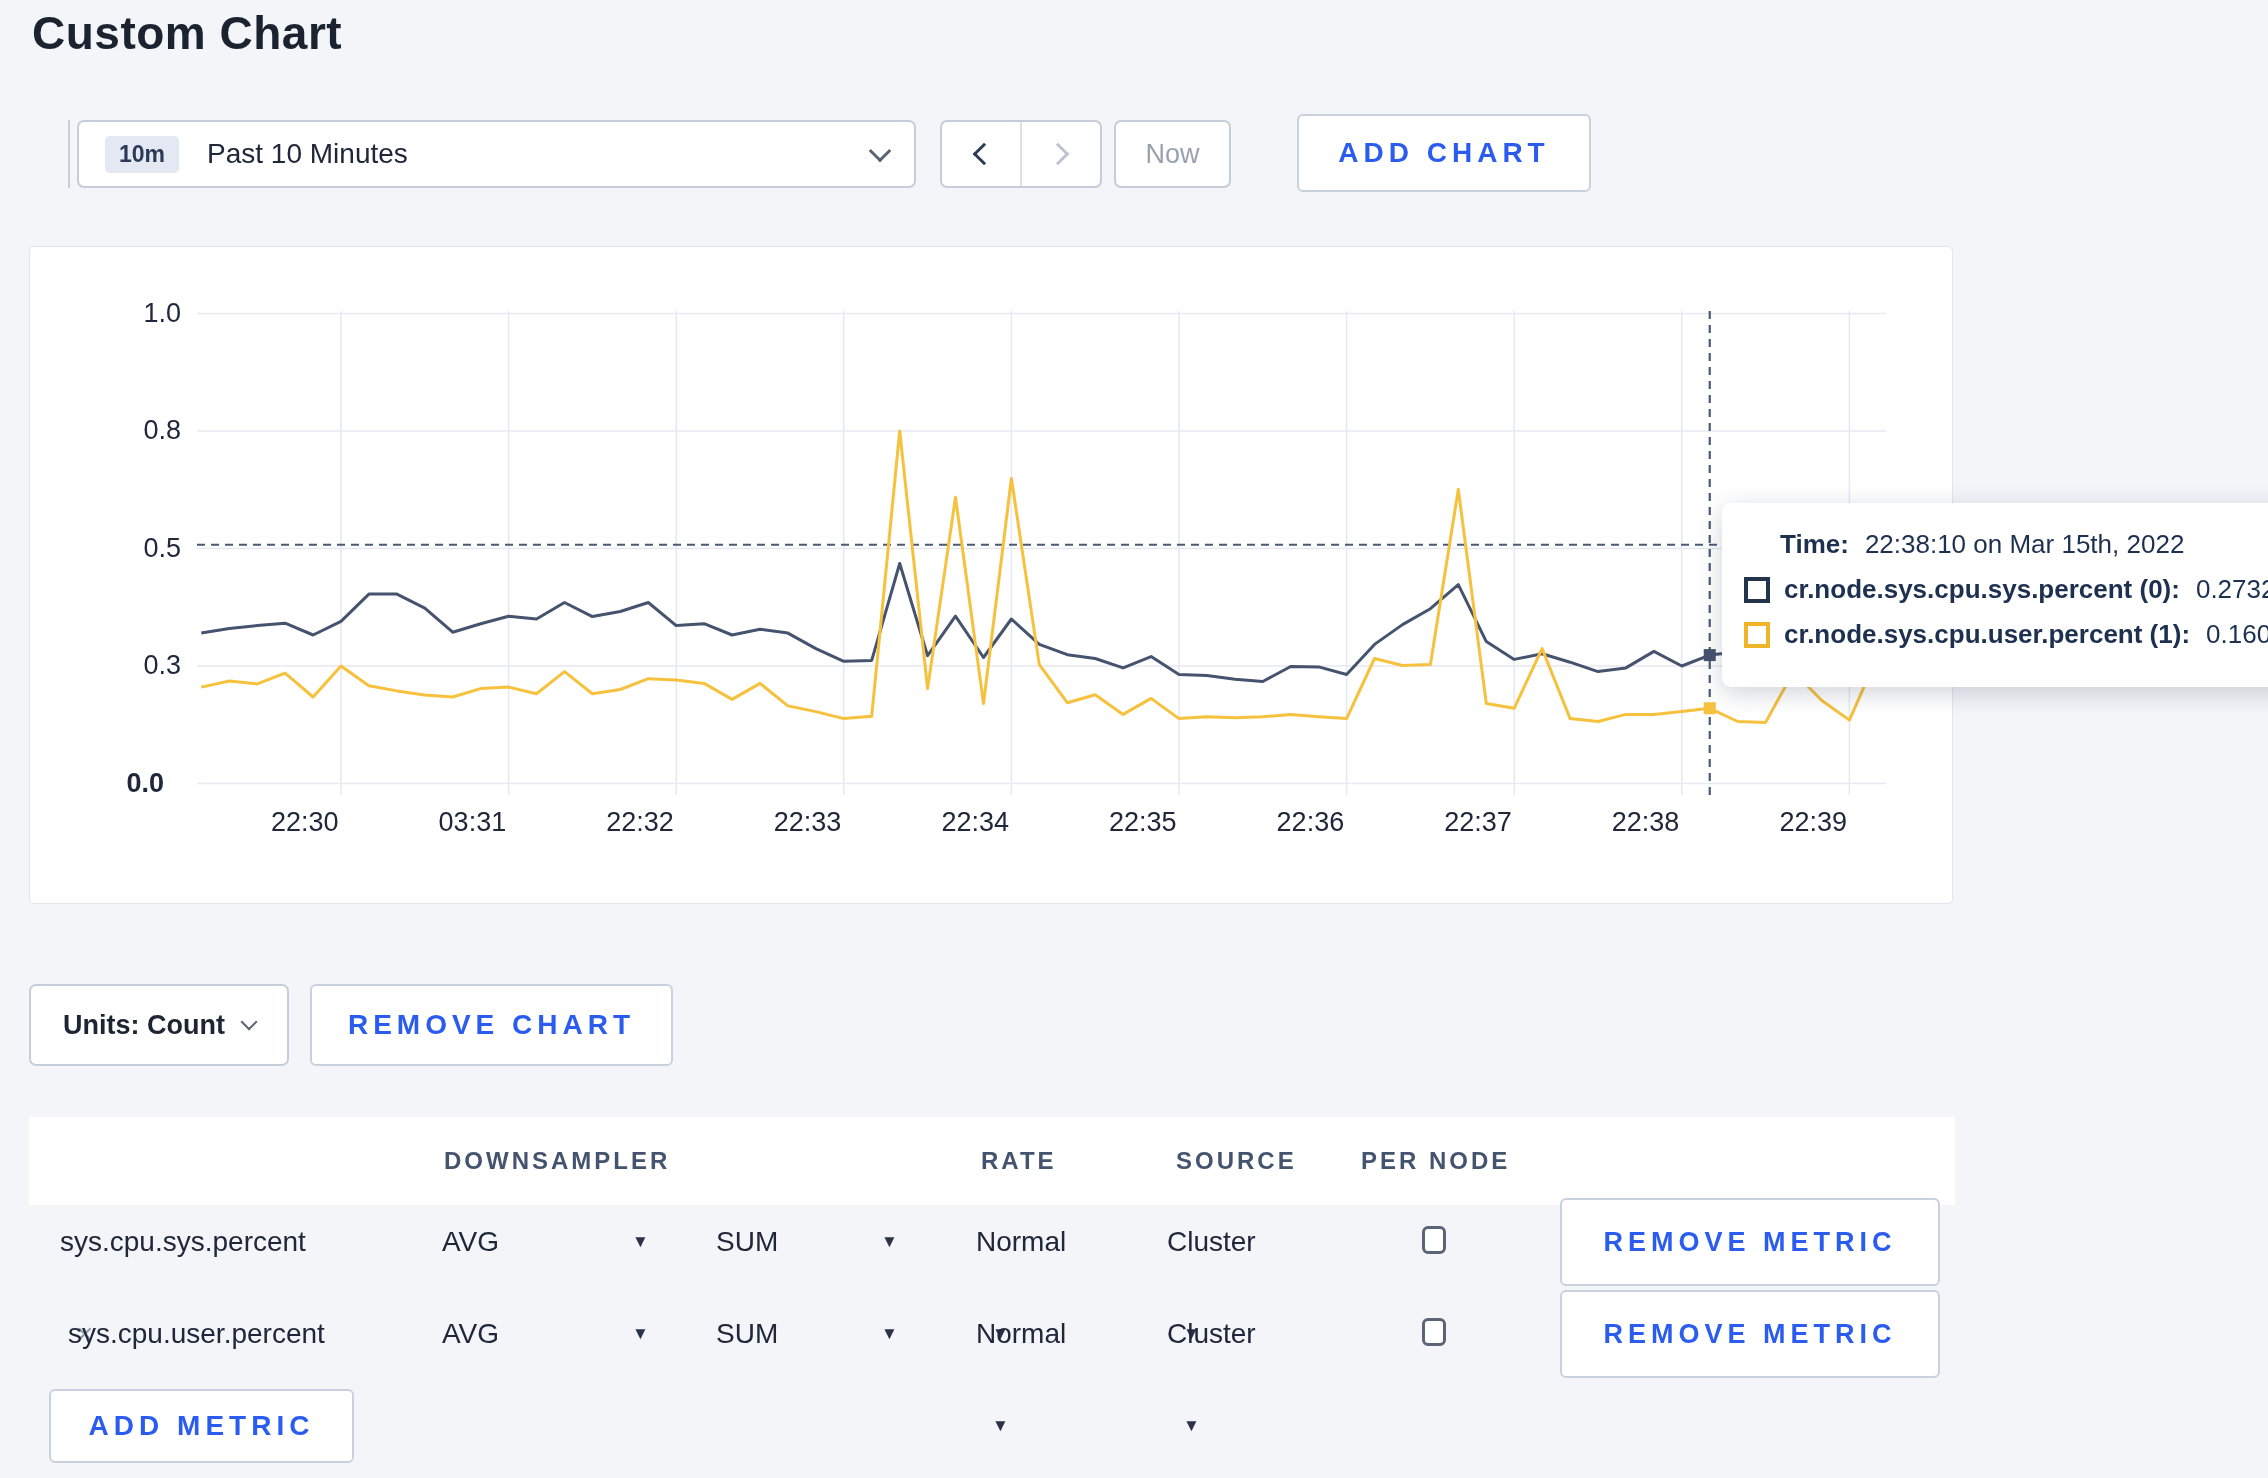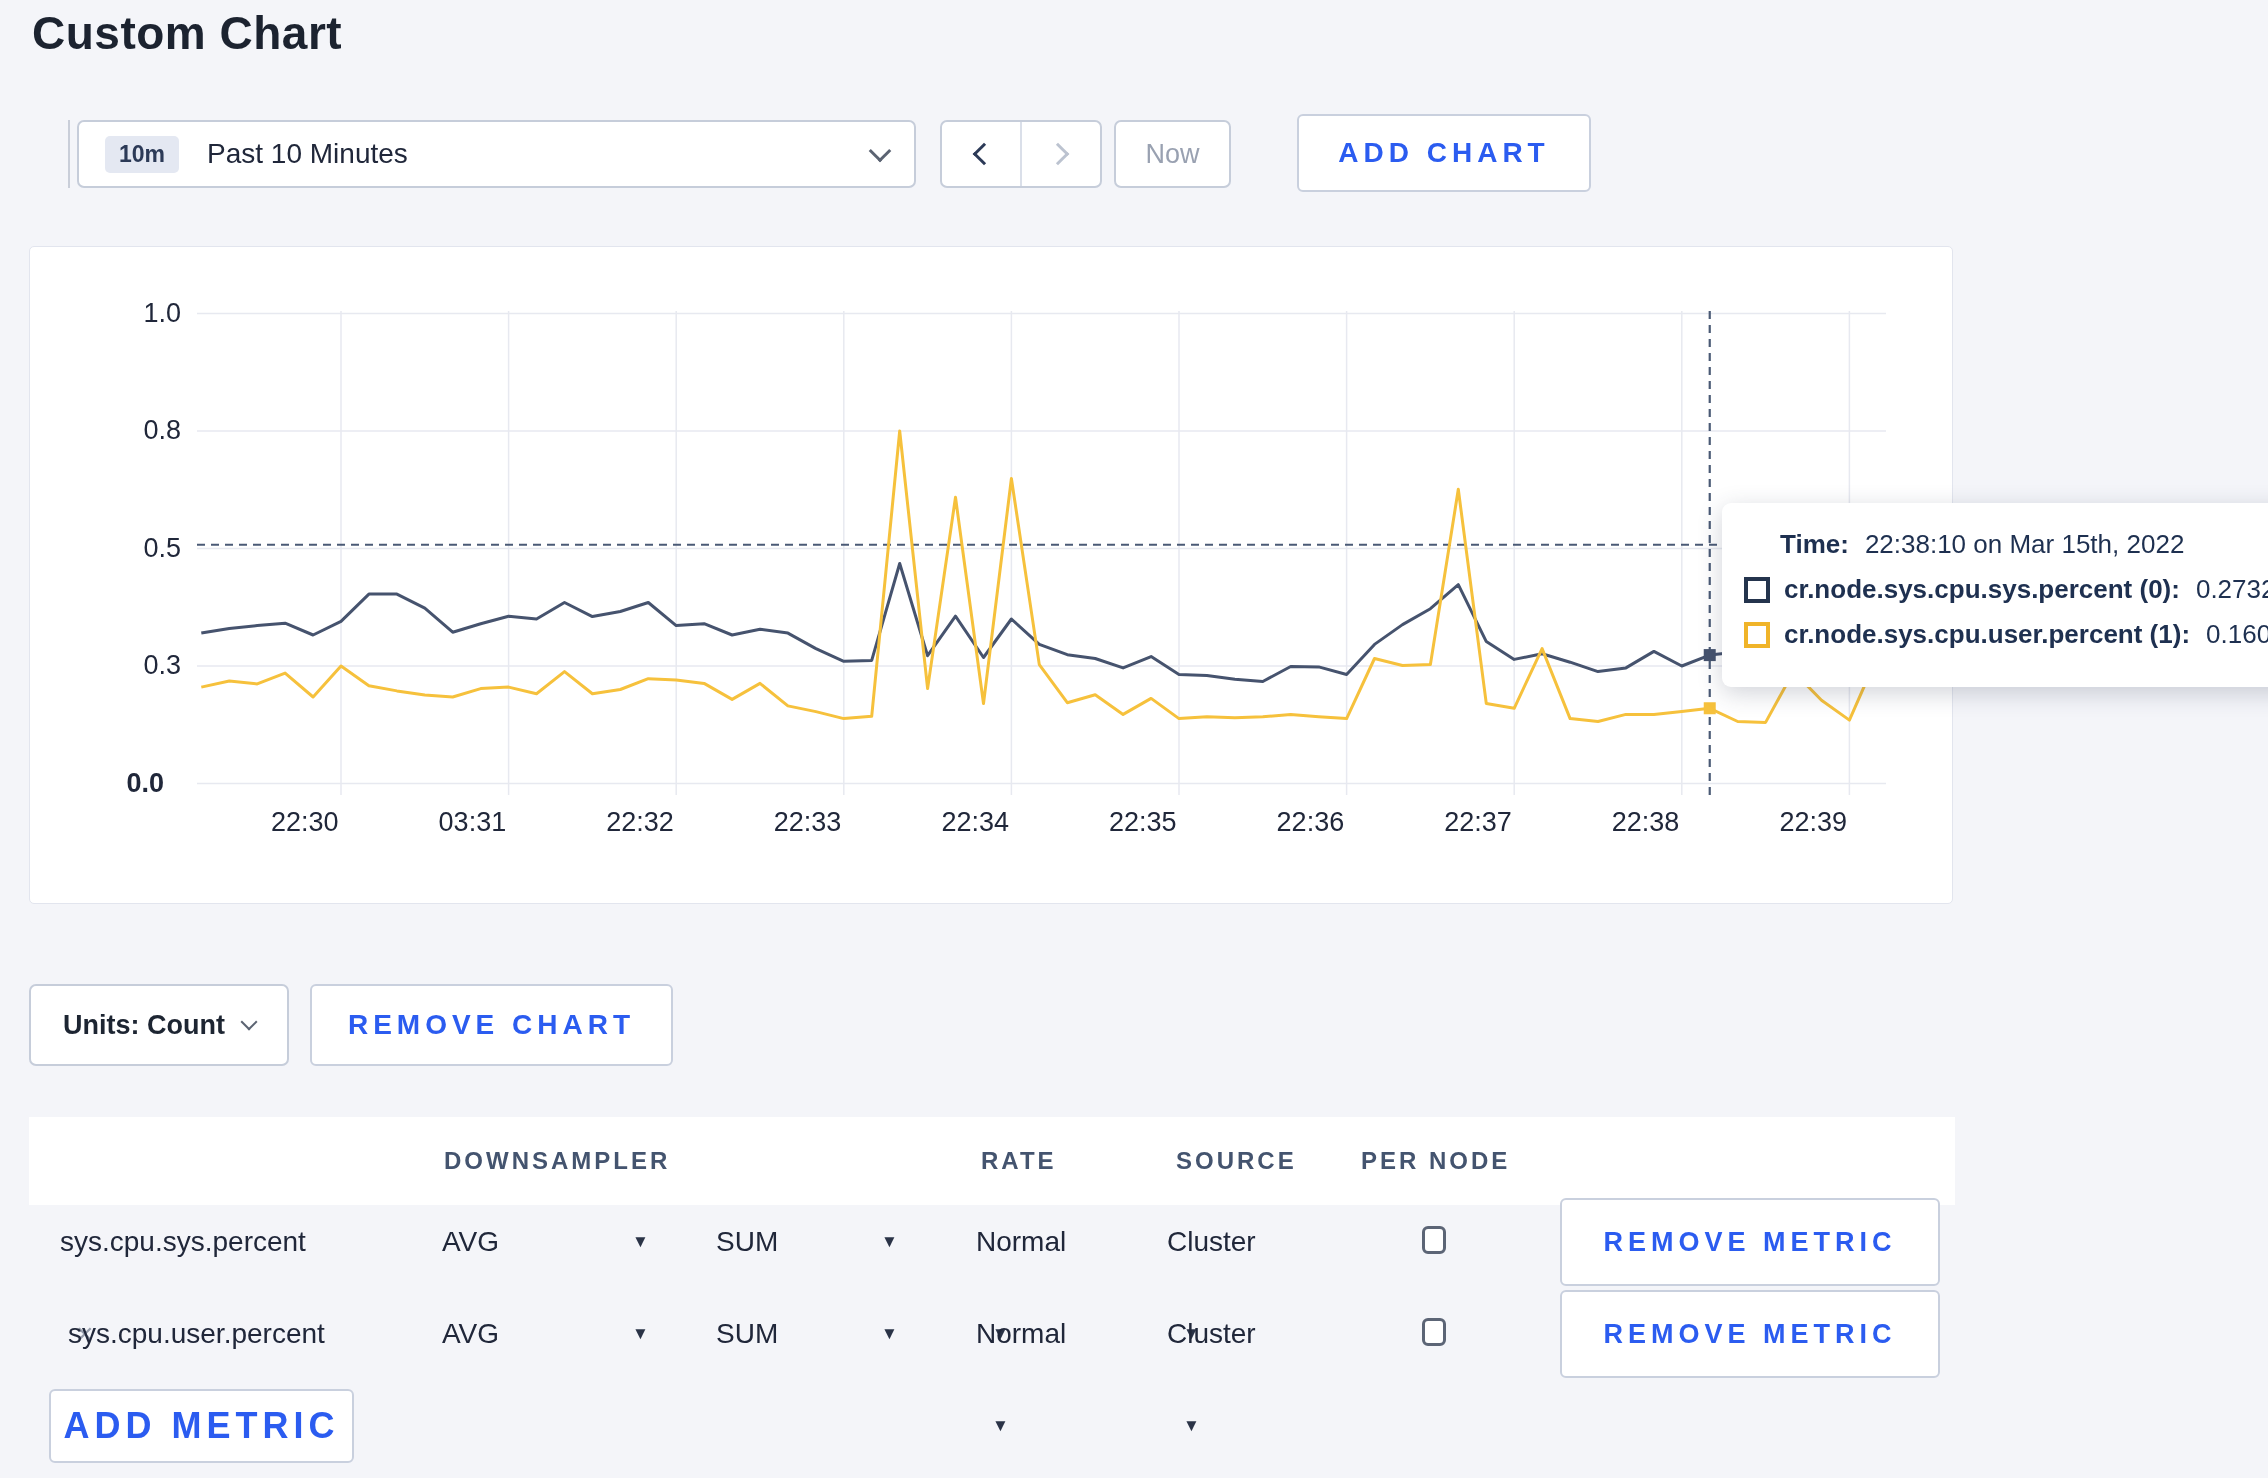--- a/index.html
+++ b/index.html
@@ -72,21 +72,21 @@
   .tbl-header{left:29px;top:1117px;width:1926px;height:88px;background:#fff;}
   .th{position:absolute;top:0;height:88px;line-height:88px;font-size:24px;font-weight:700;
       letter-spacing:3px;color:#44546f;white-space:nowrap;}
   .tbl-row{left:29px;width:1926px;height:92px;}
   .cell{position:absolute;top:0;height:92px;line-height:92px;font-size:28px;color:#20273a;white-space:nowrap;}
   .x-del{color:#959cab;font-size:30px;margin-left:16px;}
   .caret-g{font-size:17px;color:#2a3347;margin-left:16px;}
   .checkbox{position:absolute;width:24px;height:28px;top:30px;background:#fff;
       border:3px solid #5c6576;border-radius:6px;box-sizing:border-box;cursor:pointer;}
   .remove-metric-btn{position:absolute;left:1531px;top:2px;width:380px;height:88px;font-size:27px;}
-  .add-metric-btn{left:49px;top:1389px;width:305px;height:74px;font-size:36px;}
+  .add-metric-btn{left:49px;top:1389px;width:305px;height:74px;font-size:28px;}
 </style>
 </head>
 <body>
 
 <div class="abs page-title">Custom Chart</div>
 
 <div class="abs tick-sep"></div>
 
 <div class="abs time-select">
   <span class="range-badge">10m</span>

